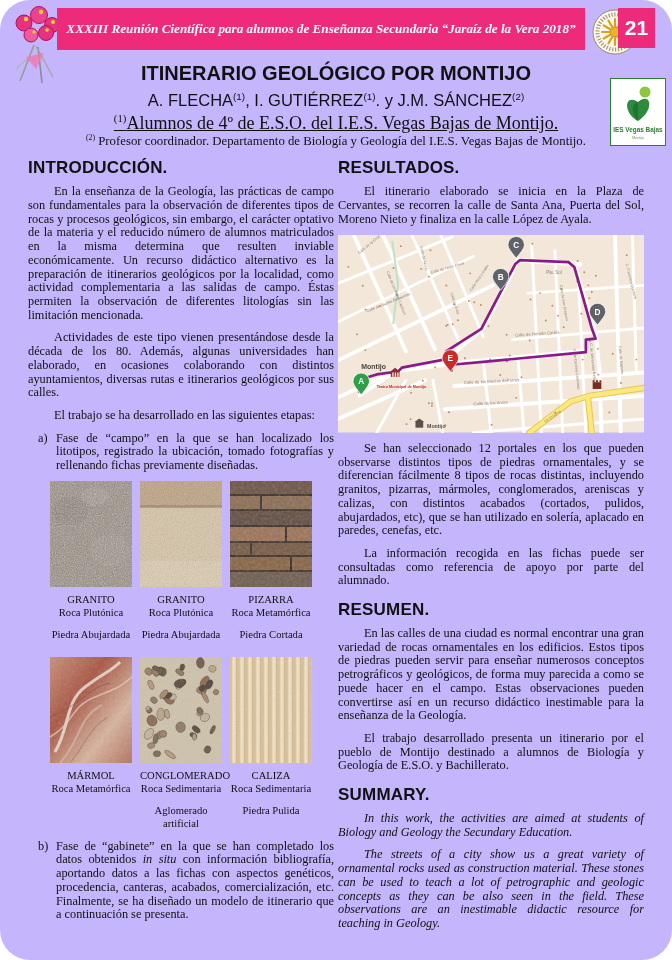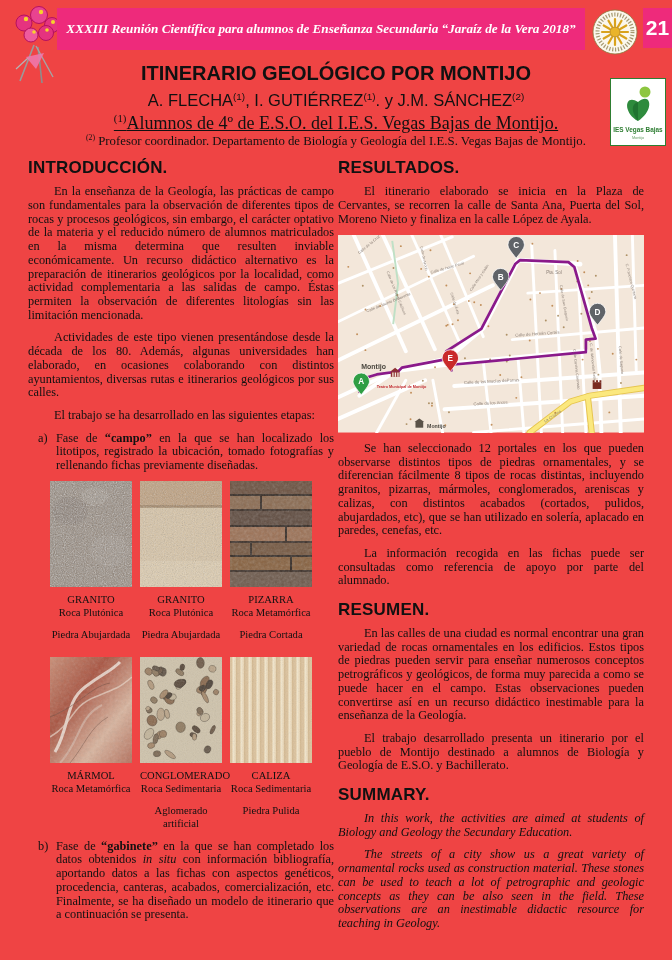--- a/index.html
+++ b/index.html
@@ -1,26 +1,26 @@
 <!DOCTYPE html>
 <html lang="es"><head>
 <meta charset="utf-8">
 <style>
   html,body{margin:0;padding:0;background:#fff;}
-  .page{position:relative;width:672px;height:960px;background:#ef4444;overflow:hidden;
-        font-family:"Liberation Serif",serif;color:#111;}
+  .page{position:relative;width:672px;height:960px;background:#c4b5fd;overflow:hidden;
+        font-family:"Liberation Serif",serif;color:#111;border-radius:30px;}
   
   .hdr{position:relative;height:52px;}
   .banner{position:absolute;left:57px;right:87px;top:8px;height:42px;
           display:flex;align-items:center;justify-content:center;}
   .banner-text{color:#fff;font-style:italic;font-weight:bold;font-size:13.2px;
                font-family:"Liberation Serif",serif;white-space:nowrap;}
   .flower{position:absolute;left:8px;top:3px;}
   .seal{position:absolute;right:34px;top:9px;}
-  .numbox{position:absolute;right:0;top:8px;width:29px;height:40px;
+  .numbox{position:absolute;right:17px;top:8px;width:37px;height:40px;
           display:flex;align-items:center;justify-content:center;
           color:#fff;font-family:"Liberation Sans",sans-serif;font-weight:bold;font-size:21px;}
   
   .title-block{text-align:center;margin-top:10px;line-height:1.15;}
   .poster-title{font-family:"Liberation Sans",sans-serif;font-weight:bold;font-size:20px;margin:2px 0 6px;}
   .authors{font-family:"Liberation Sans",sans-serif;font-size:16.5px;margin-bottom:3px;}
   sup{font-size:60%;vertical-align:super;line-height:0;}
   .affil1{font-size:18px;text-decoration:underline;}
   .affil2{font-size:12.8px;}
   .school-logo{position:absolute;right:6px;top:78px;width:54px;height:66px;border:1px solid #2e7d32;
@@ -29,21 +29,21 @@
   .cols{display:flex;gap:4px;padding:0 28px;margin-top:8px;align-items:flex-start;}
   .col{flex:1;min-width:0;}
   h2{font-family:"Liberation Sans",sans-serif;font-size:17px;font-weight:bold;
      margin:12px 0 7px;letter-spacing:.2px;}
   h2.first{margin-top:2px;}
   p.body{font-size:12.3px;line-height:13.7px;text-align:justify;text-indent:26px;margin:0 0 9px;}
   p.body.it{font-style:italic;}
   .step{display:flex;font-size:12.3px;line-height:13.7px;margin:0 0 8px;padding-left:10px;}
   .step-label{flex:0 0 18px;}
   .step-body{flex:1;text-align:justify;}
-  .bold{font-weight:bold;}
+  .bold{font-weight:normal;}
   .ital{font-style:italic;}
   
   .rock-grid{display:grid;grid-template-columns:repeat(3,82px);gap:16px 8px;
              justify-content:center;margin:4px 0 10px;}
   figure.rock{margin:0;}
   .rock-photo{width:82px;height:106px;display:block;}
   figcaption{text-align:center;font-size:10.6px;line-height:13px;margin-top:6px;}
   .rock-name{font-weight:normal;}
   .rock-finish{margin-top:9px;min-height:13px;}
   

